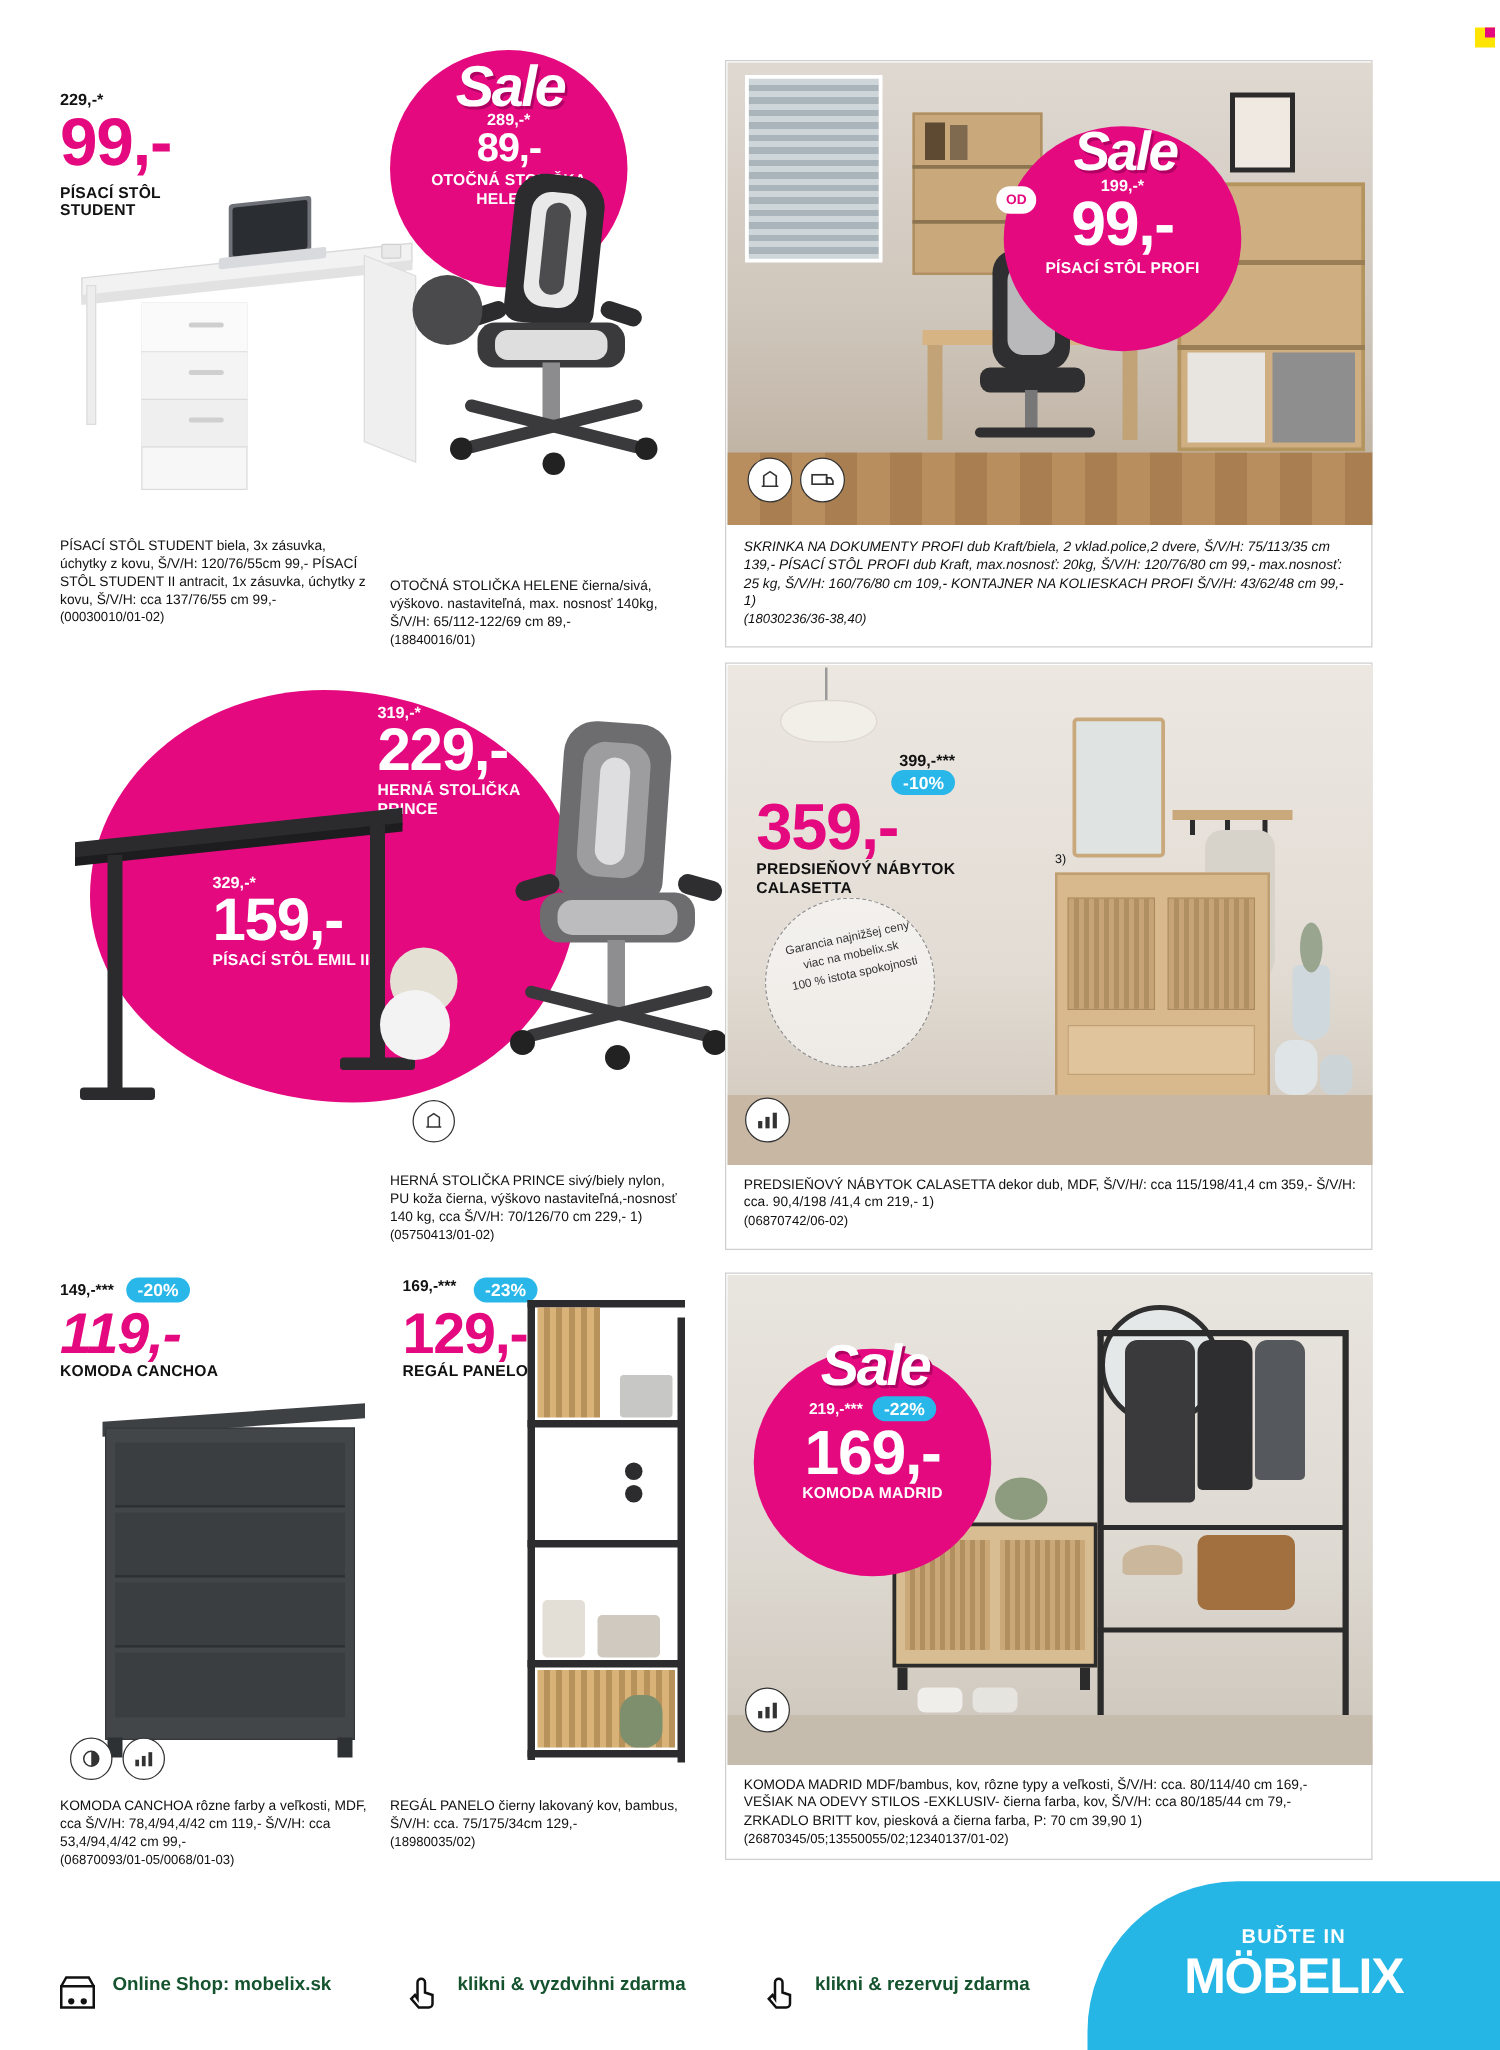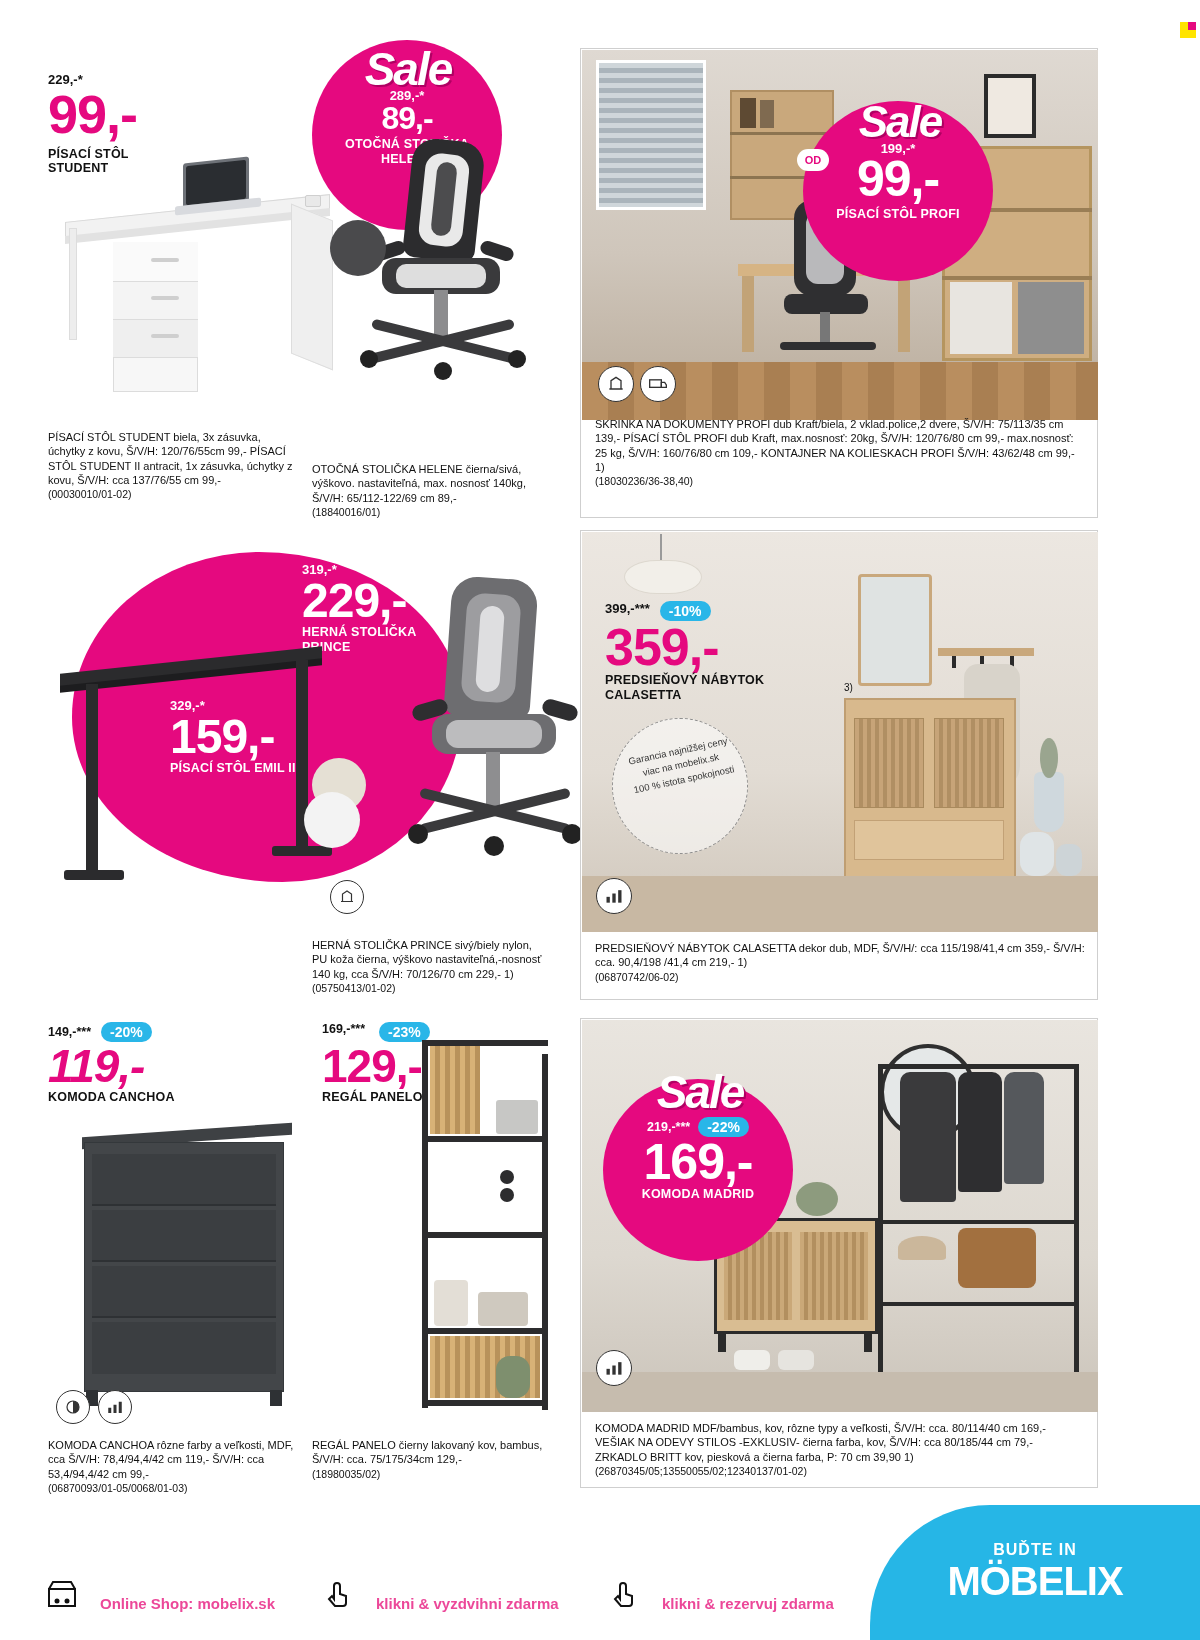--- a/index.html
+++ b/index.html
@@ -44,21 +44,21 @@
     position:absolute; background:#e5097f; border-radius:50%;
   }
 
   .circle-icon {
     border:1.2px solid #333; border-radius:50%;
     display:flex; align-items:center; justify-content:center;
   }
 
   
   .footer { position:absolute; left:0; bottom:0; width:1200px; height:95px; background:#fff; }
-  .footer-item { position:absolute; display:flex; align-items:flex-end; gap:20px; font-size:15px; font-weight:bold; color:#ec4899; }
+  .footer-item { position:absolute; display:flex; align-items:flex-start; gap:10px; font-size:15px; font-weight:bold; color:#14532d; }
   .footer-brand {
     position:absolute; right:0; bottom:0; width:330px; height:135px;
     background:#26b6e6;
     border-top-left-radius:120px;
     color:#fff;
     display:flex; flex-direction:column; align-items:center; justify-content:center;
   }
   .footer-brand .slogan { font-size:16px; font-weight:bold; letter-spacing:1px; }
   .footer-brand .logo { font-size:40px; font-weight:bold; letter-spacing:-1px; }
 
@@ -196,21 +196,21 @@
       <div class="sale-word" style="font-size:44px;">Sale</div>
     </div>
     <div class="abs" style="left:222px; top:92px; width:190px; text-align:center; color:#fff;">
       <div style="font-size:13px; font-weight:bold;">199,-*</div>
       <div class="bigprice" style="font-size:50px; line-height:.95;">99,-</div>
       <div class="label-sm" style="margin-top:3px;">PÍSACÍ STÔL PROFI</div>
     </div>
     <div class="abs" style="left:216px; top:100px; width:32px; height:22px; background:#fff; border-radius:11px; display:flex; align-items:center; justify-content:center; font-size:11px; font-weight:bold; color:#e5097f;">OD</div>
 
 
-    <div class="desc abs" style="left:14px; top:368px; width:492px;">
+    <div class="desc abs" style="left:14px; top:382px; width:492px;font-style:italic;">
       <span>SKRINKA NA DOKUMENTY PROFI dub Kraft/biela, 2 vklad.police,2 dvere, Š/V/H: 75/113/35 cm 139,- PÍSACÍ STÔL PROFI dub Kraft, max.nosnosť: 20kg, Š/V/H: 120/76/80 cm 99,- max.nosnosť: 25 kg, Š/V/H: 160/76/80 cm 109,- KONTAJNER NA KOLIESKACH PROFI Š/V/H: 43/62/48 cm 99,- 1)</span><br>
       <span class="tiny">(18030236/36-38,40)</span>
     </div>
   </div>
 
   <div class="blob" style="left:72px; top:552px; width:390px; height:330px; border-radius:48% 52% 46% 54% / 50% 48% 52% 50%;"></div>
 
   <div class="abs" style="left:302px; top:562px; color:#fff;">
     <div style="font-size:13px; font-weight:bold;">319,-*</div>
     <div class="bigprice" style="font-size:48px; line-height:1;">229,-</div>
@@ -301,21 +301,21 @@
       <div class="circle-icon shape" style="left:14px; top:346px; width:36px; height:36px; background:#fff;">
         <svg width="20" height="20" viewBox="0 0 24 24">
             <rect x="3" y="13" width="4" height="7" fill="#333"></rect>
             <rect x="10" y="9" width="4" height="11" fill="#333"></rect>
             <rect x="17" y="5" width="4" height="15" fill="#333"></rect>
           </svg>
       </div>
     </div>
 
     <div class="abs" style="left:24px; top:70px;">
-      <div style="display:flex; align-items:flex-start; gap:10px;">
+      <div style="display:flex; align-items:flex-end; flex-direction:column;">
         <span style="font-size:13px; font-weight:bold;">399,-***</span>
         <span class="badge">-10%</span>
       </div>
       <div class="bigprice pink" style="font-size:52px; line-height:1;">359,-</div>
       <div class="label-sm" style="white-space:pre-line; line-height:1.2;">PREDSIEŇOVÝ NÁBYTOK
 CALASETTA</div>
     </div>
 
     <div class="desc abs" style="left:14px; top:410px; width:492px;">
       <span>PREDSIEŇOVÝ NÁBYTOK CALASETTA dekor dub, MDF, Š/V/H/: cca 115/198/41,4 cm 359,- Š/V/H: cca. 90,4/198 /41,4 cm 219,- 1)</span><br>

